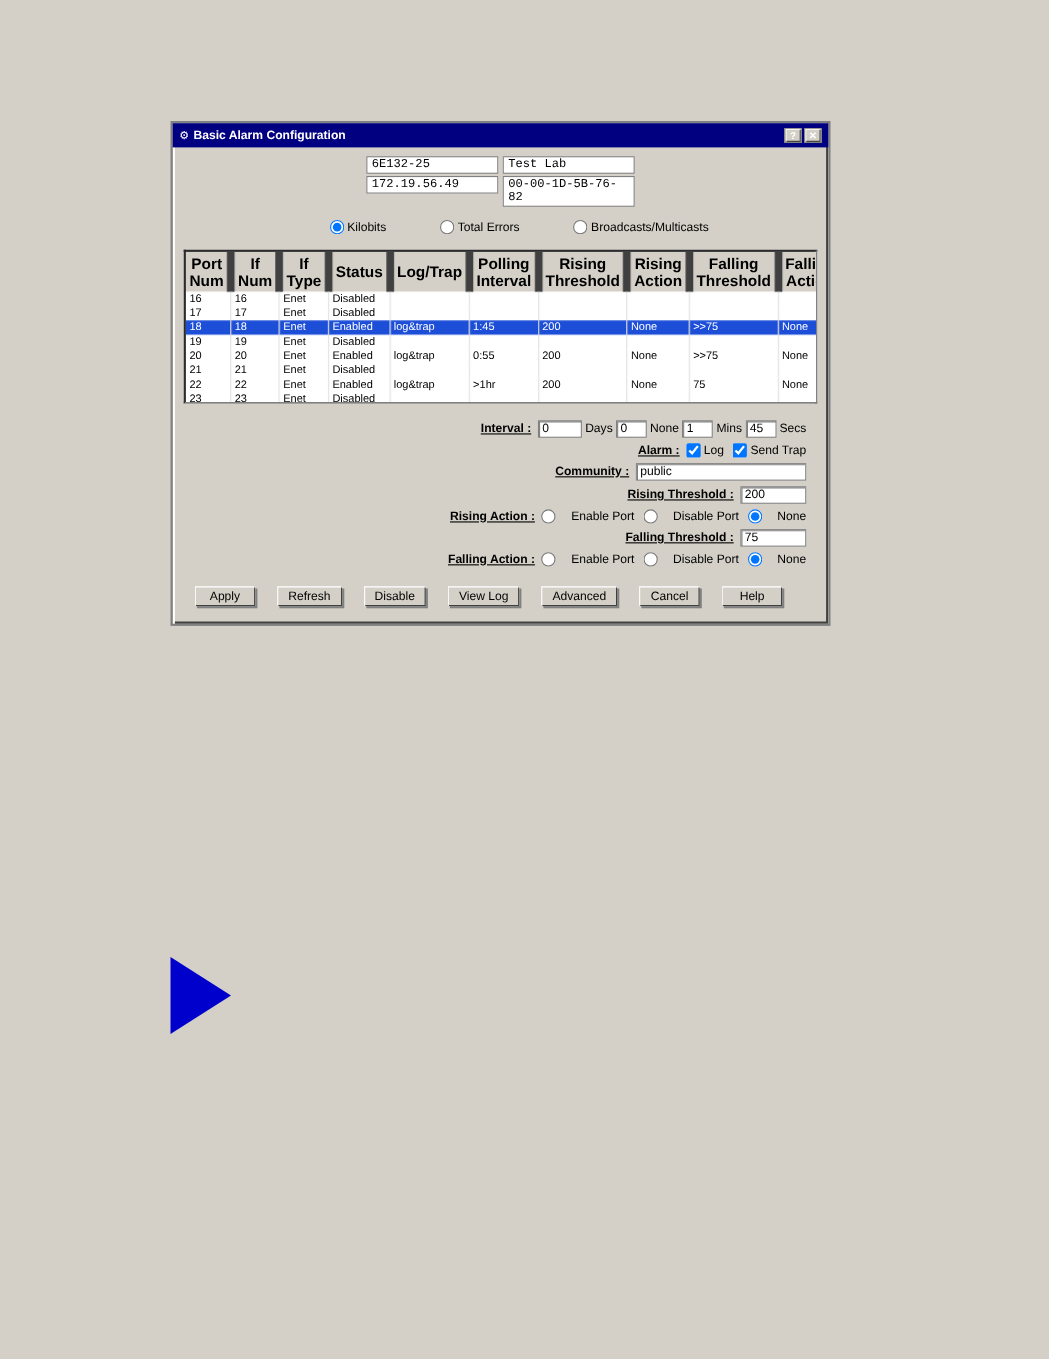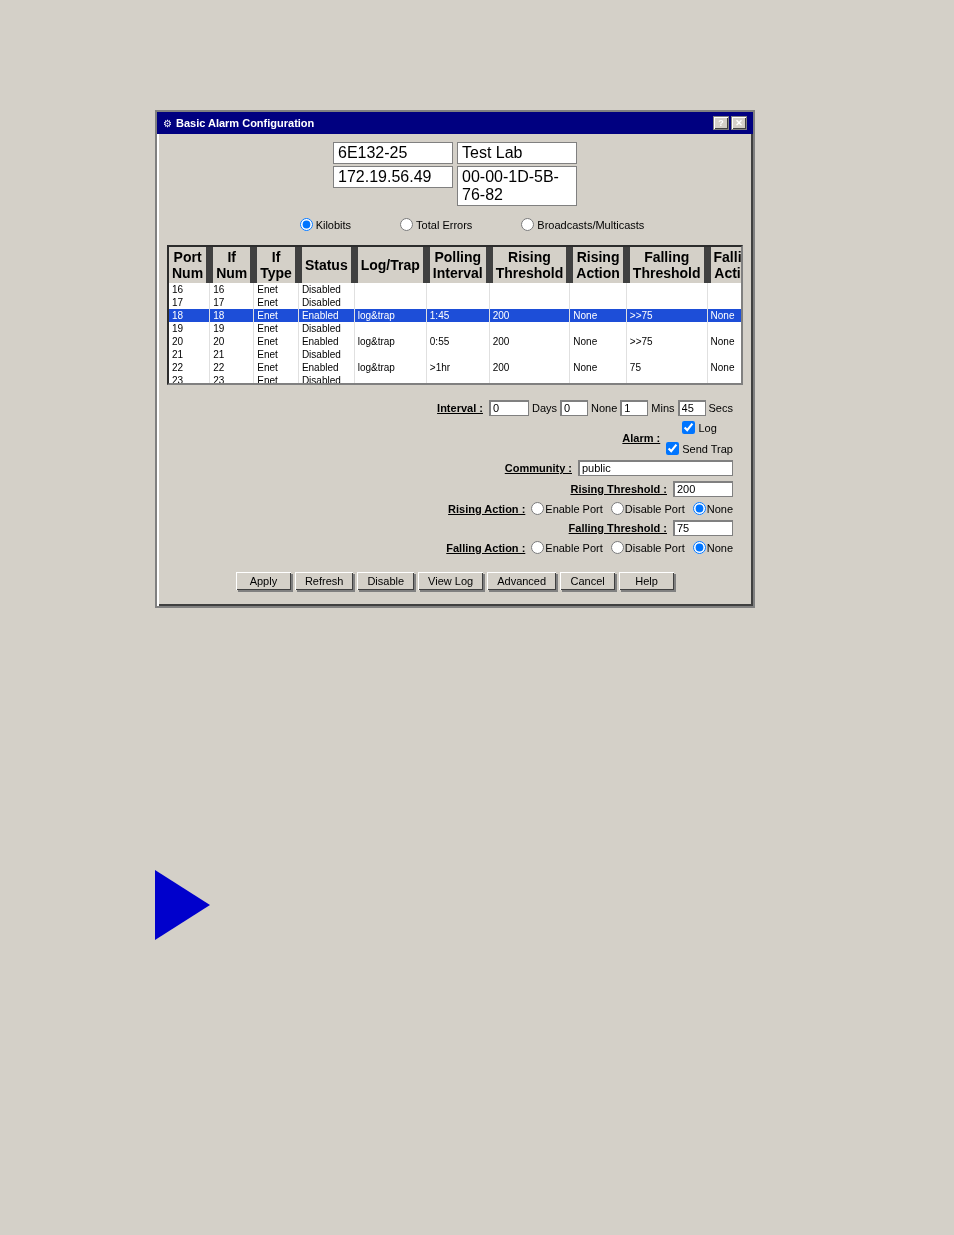--- a/index.html
+++ b/index.html
@@ -84,22 +84,23 @@
     .device-info-col {
       display: flex;
       flex-direction: column;
       gap: 2px;
     }
 
     .info-field {
       background: white;
       border: 1px solid #808080;
       padding: 1px 4px;
-      font-size: 16px;
+      font-size: 11px;
       width: 120px;
+      font-family: Liberation Mono, monospace;
     }
 
     
     .radio-group {
       display: flex;
       align-items: center;
       gap: 15px;
       justify-content: center;
       margin-bottom: 10px;
       padding: 4px 0;
@@ -195,21 +196,20 @@
     }
 
     .interval-label {
       font-size: 11px;
     }
 
     .alarm-row {
       display: flex;
       align-items: center;
       gap: 8px;
-      flex-direction: column;
     }
 
     .alarm-check-label {
       display: flex;
       align-items: center;
       gap: 3px;
       font-size: 11px;
     }
 
     .threshold-input {
@@ -232,30 +232,29 @@
 
     .action-radio-group {
       display: flex;
       align-items: center;
       gap: 8px;
     }
 
     .action-radio-label {
       display: flex;
       align-items: center;
-      gap: 1px;
+      gap: 14px;
       font-size: 11px;
     }
 
     
     .button-bar {
       display: flex;
-      gap: 4px;
+      gap: 20px;
       padding: 8px 10px;
-      justify-content: center;
     }
 
     .dialog-btn {
       background: #d4d0c8;
       border: none;
       box-shadow: 1px 1px 0 #ffffff inset, -1px -1px 0 #404040 inset, 2px 2px 0 #808080;
       padding: 3px 10px;
       font-size: 11px;
       cursor: pointer;
       min-width: 55px;

